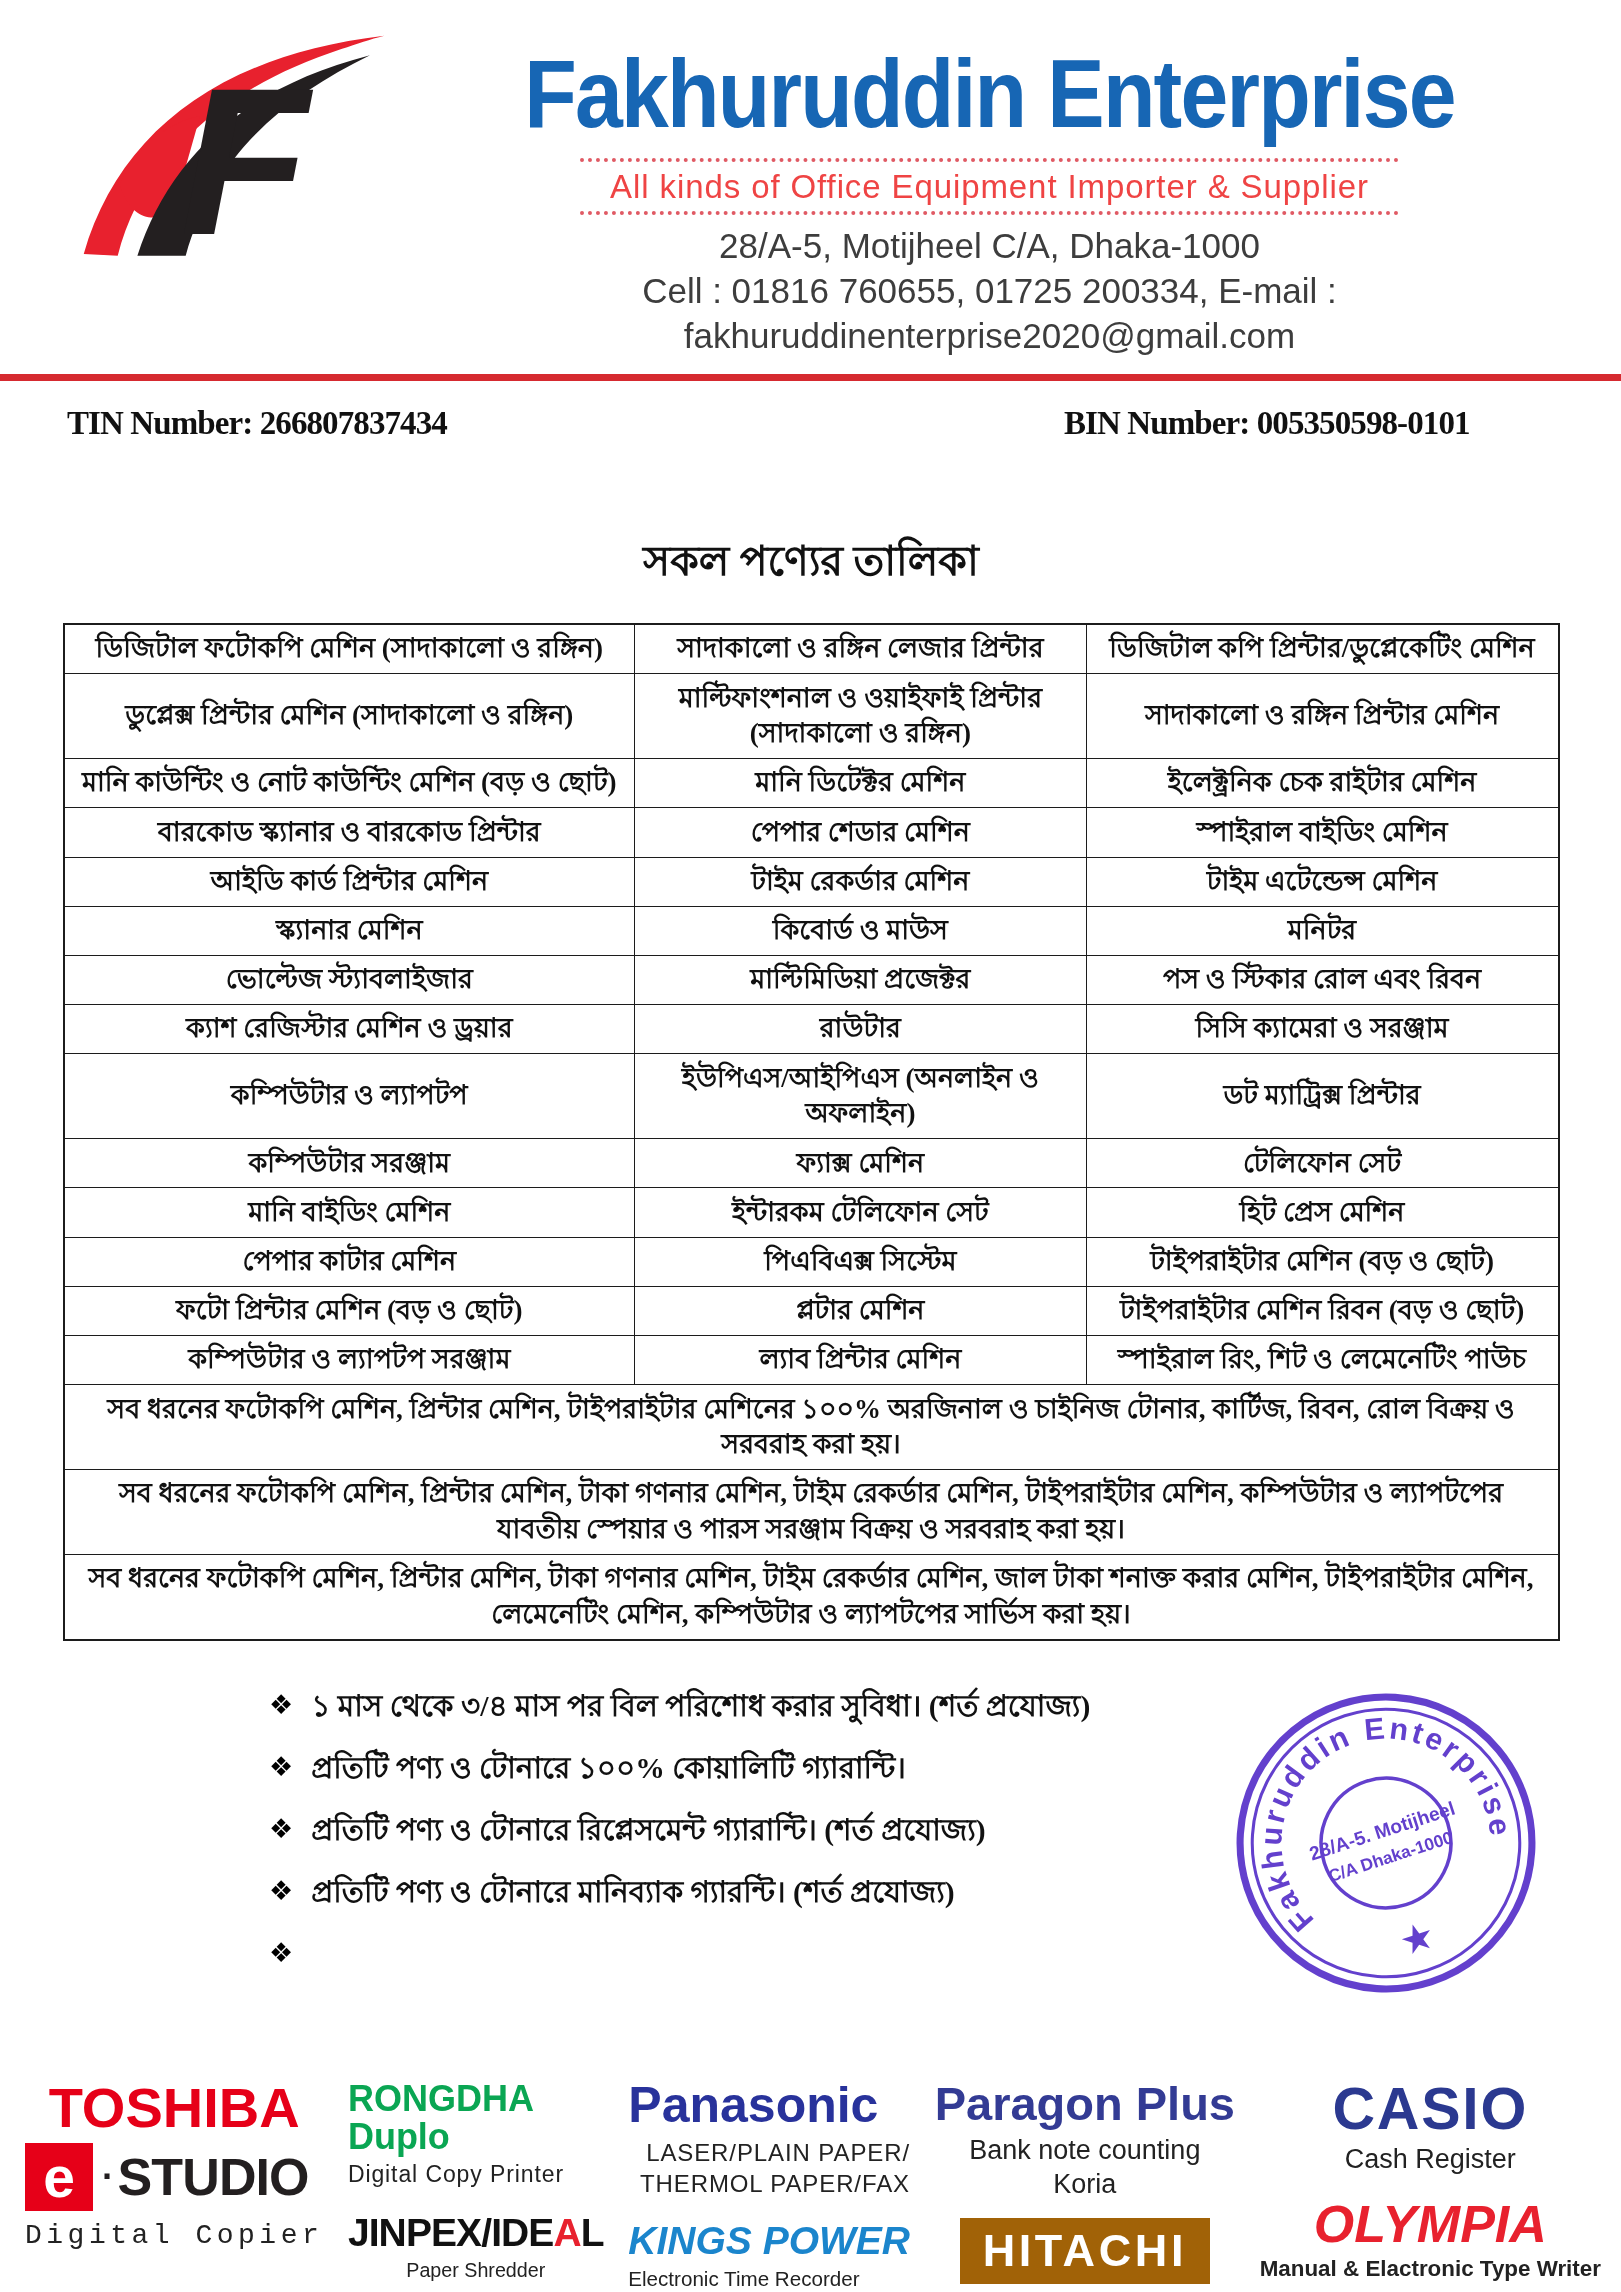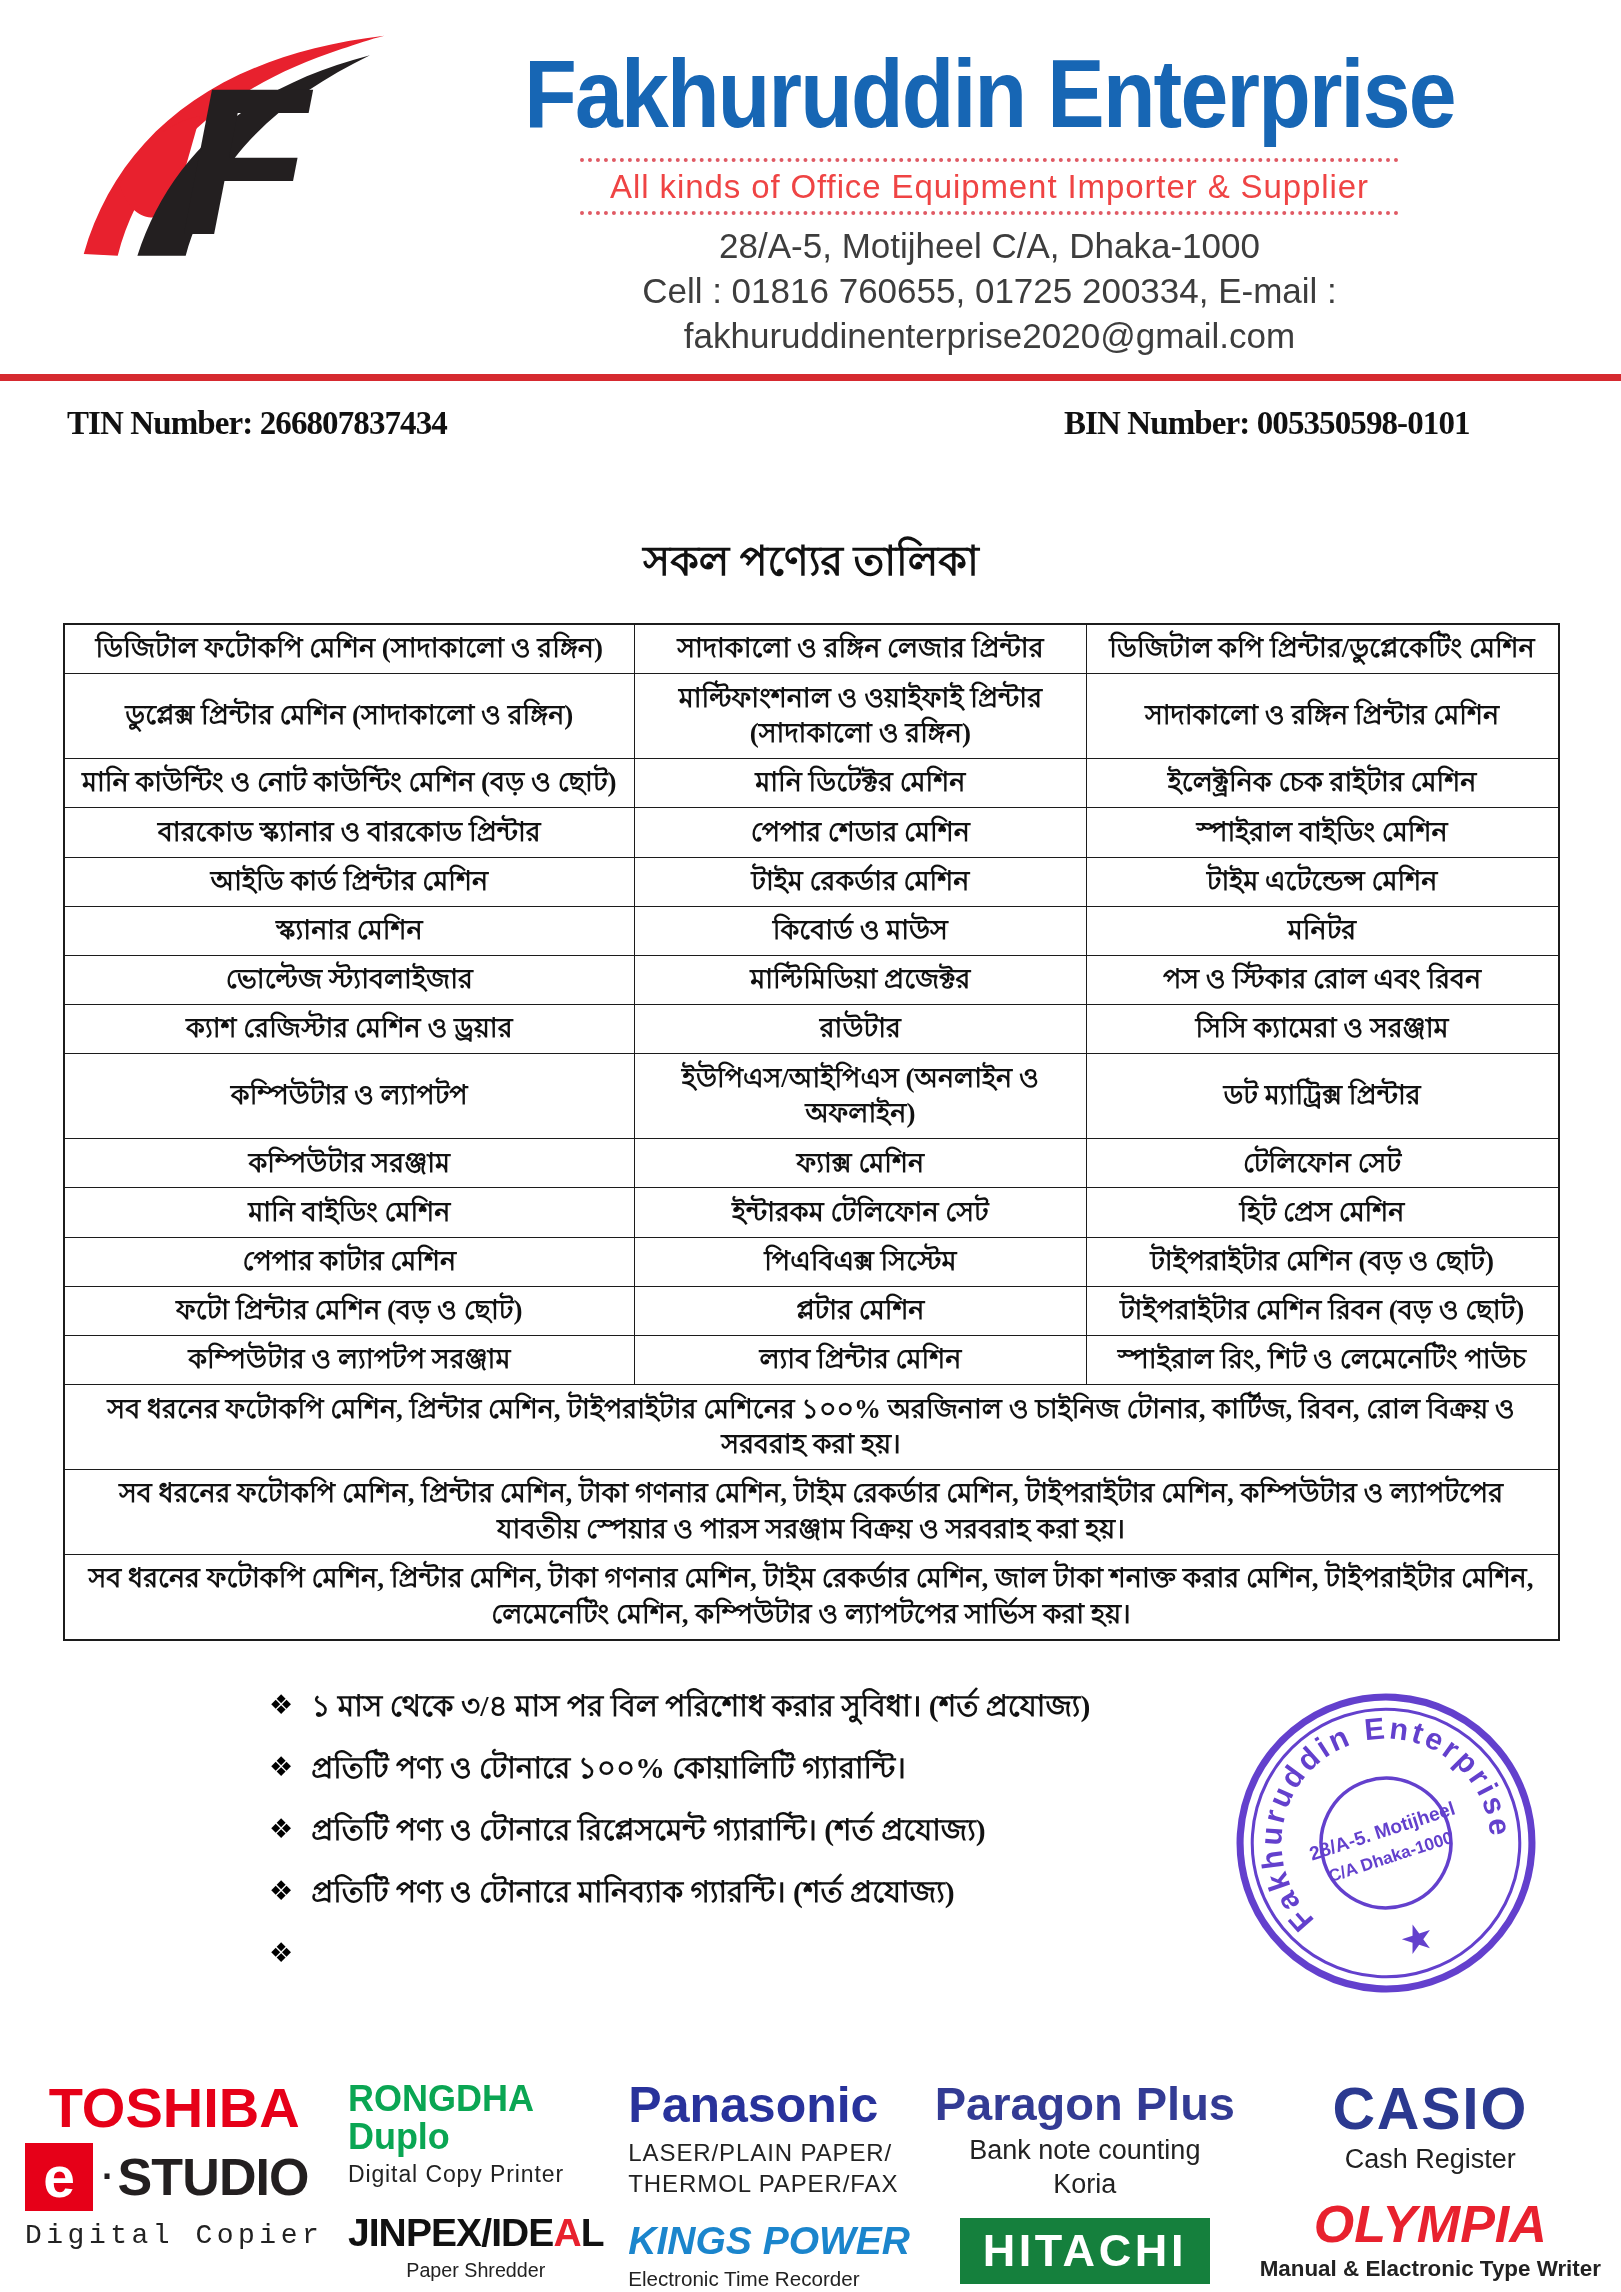--- a/index.html
+++ b/index.html
@@ -77,26 +77,26 @@
   .e-box{display:inline-block;background:#e60018;color:#fff;font-weight:700;font-size:57px;line-height:68px;width:68px;text-align:center;}
   .studio-sep{font-weight:900;font-size:36px;color:#231f20;margin-left:5.4px;}
   .studio-word{font-weight:700;font-size:52px;color:#231f20;letter-spacing:-0.9px;}
   .toshiba-cap{font-family:"Liberation Mono", monospace;font-size:28px;color:#222;letter-spacing:4.5px;margin-top:9px;text-align:left;}
   .rongdha{color:#0aa653;font-weight:700;font-size:36px;line-height:1.05;text-align:left;}
   .rongdha-cap{font-size:23px;color:#222;margin-top:5.4px;letter-spacing:0.9px;text-align:left;}
   .jinpex{margin-top:23px;font-weight:700;font-size:39px;color:#111;letter-spacing:-0.9px;}
   .jinpex .accent{color:#e8212e;}
   .jinpex-cap{font-size:19.7px;color:#222;margin-top:3.6px;}
   .panasonic{color:#28329b;font-weight:700;font-size:50px;line-height:1;text-align:left;}
-  .panasonic-cap{font-size:24px;color:#222;margin-top:7.2px;line-height:1.3;letter-spacing:0.9px;text-align:left;}
+  .panasonic-cap{font-size:24px;color:#222;margin-top:7.2px;line-height:1.3;letter-spacing:0.9px;text-align:right;}
   .kings{margin-top:19.7px;color:#1b85cc;font-weight:700;font-style:italic;font-size:39px;text-align:left;}
   .kings-cap{font-size:20.6px;color:#222;margin-top:3.6px;text-align:left;}
   .paragon{color:#333b94;font-weight:700;font-size:47px;line-height:1;}
   .paragon-cap{font-size:27px;color:#222;margin-top:7.2px;line-height:1.25;}
-  .hitachi-box{display:inline-block;background:#15803d;color:#fff;font-weight:700;font-size:45px;letter-spacing:3.6px;padding:7.2px 23px;margin-top:16px;}
+  .hitachi-box{display:inline-block;background:#a16207;color:#fff;font-weight:700;font-size:45px;letter-spacing:3.6px;padding:7.2px 23px;margin-top:16px;}
   .hitachi-cap{font-size:27px;color:#222;margin-top:5.4px;}
   .casio{color:#2b3990;font-weight:700;font-size:59px;letter-spacing:1.8px;line-height:1;}
   .casio-cap{font-size:27px;color:#222;margin-top:5.4px;}
   .olympia{margin-top:23px;color:#e8212e;font-weight:700;font-style:italic;font-size:52px;line-height:1;}
   .olympia-cap{font-size:22.4px;color:#222;margin-top:5.4px;font-weight:700;}
 </style>
 </head>
 <body>
 
 <div class="page">

